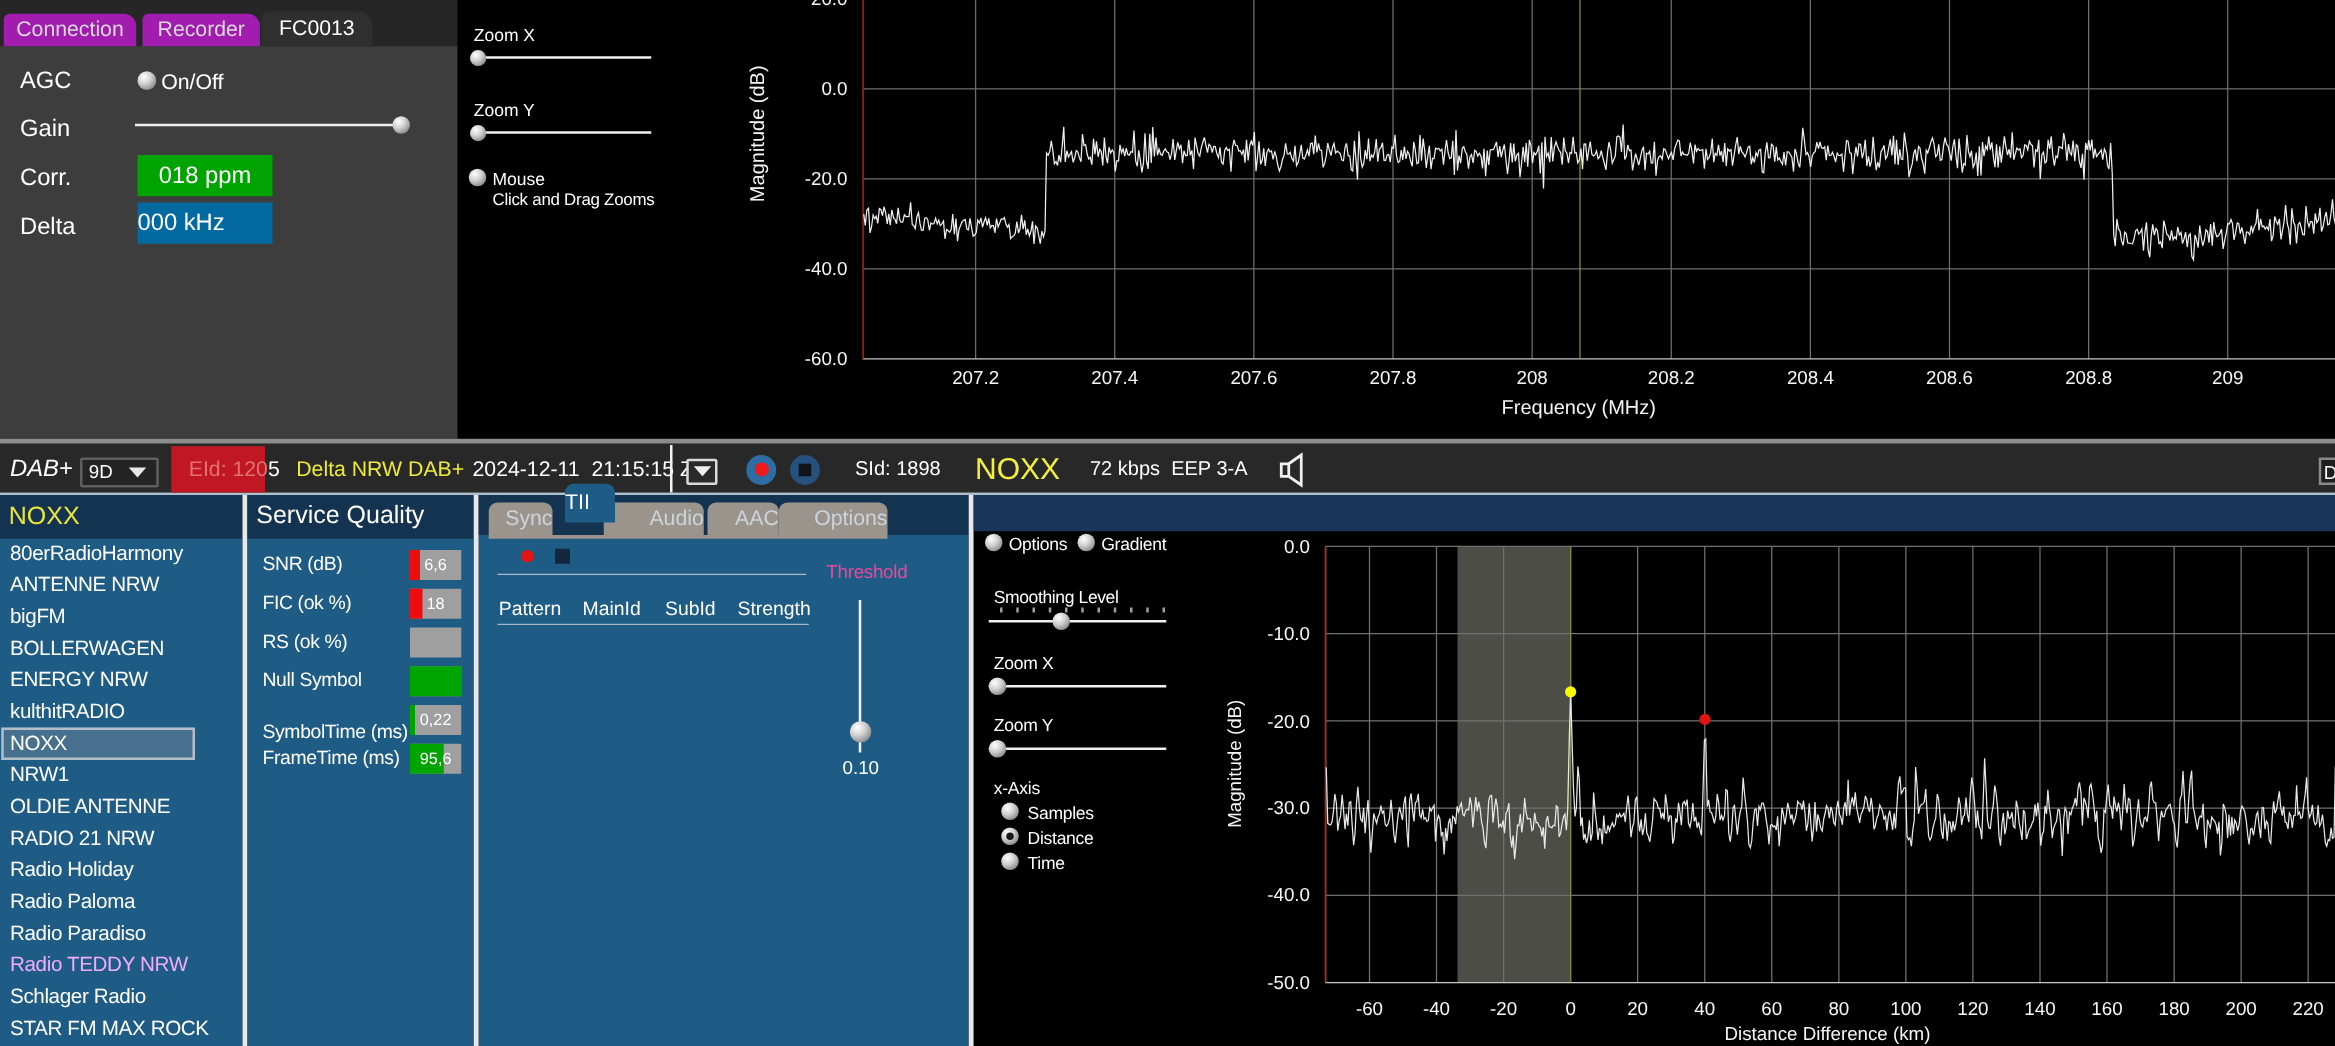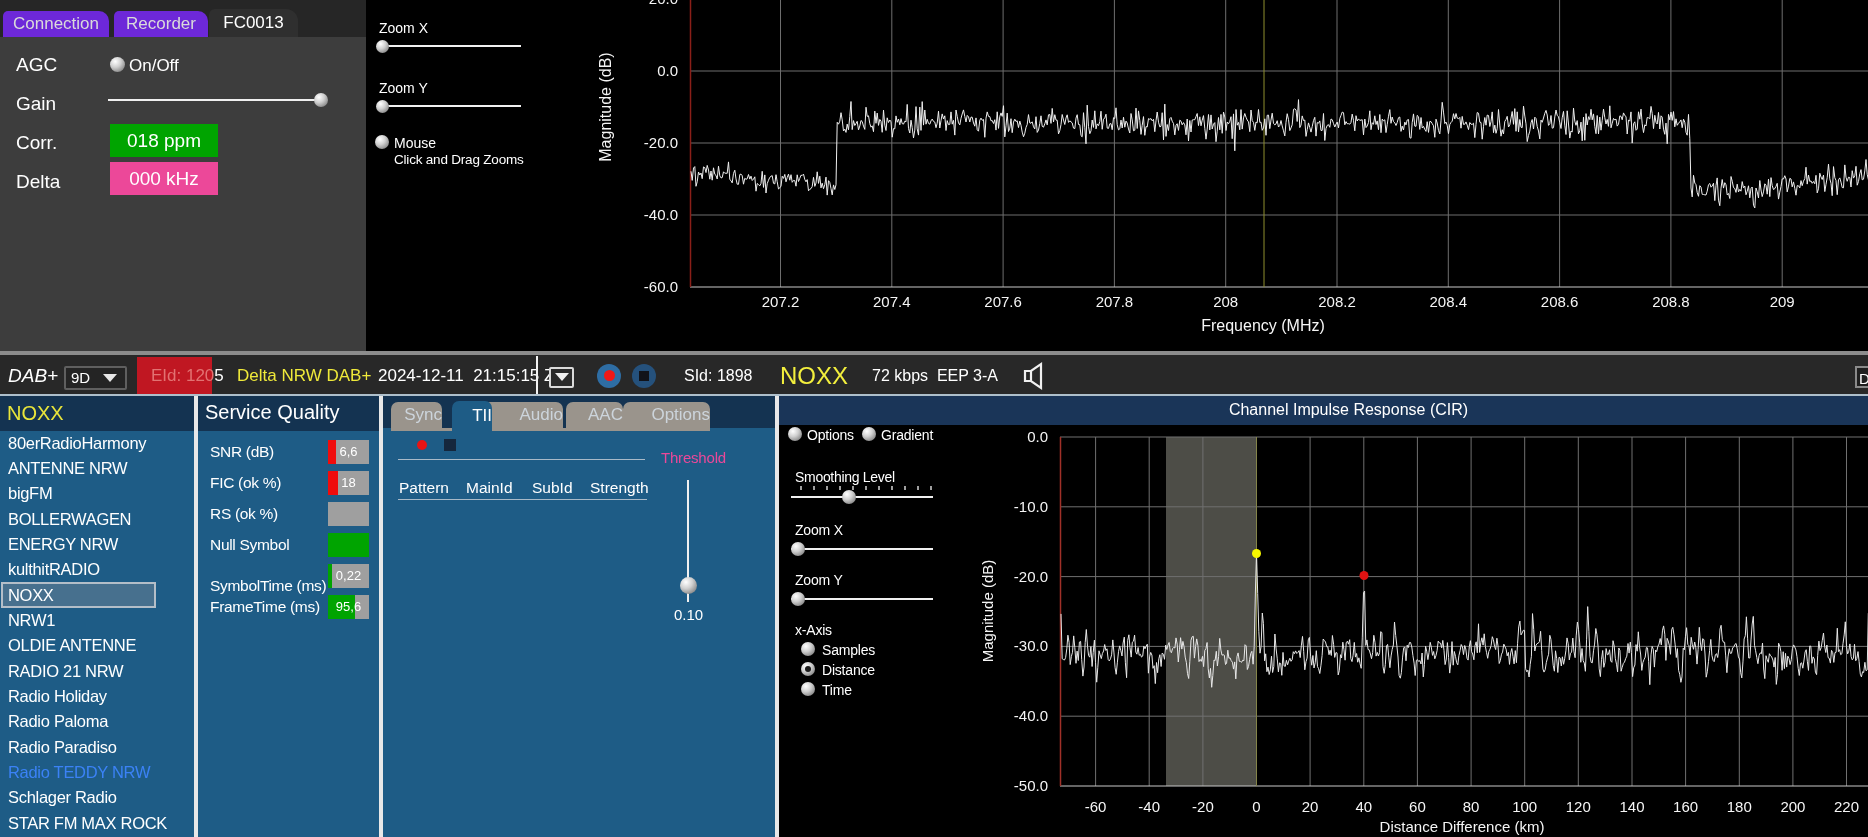--- a/index.html
+++ b/index.html
@@ -1,40 +1,40 @@
 <!DOCTYPE html>
 <html><head><meta charset="utf-8"><style>
 * { margin:0; padding:0; box-sizing:border-box; }
 html,body { width:1868px; height:837px; background:#000; overflow:hidden;
   font-family:"Liberation Sans",sans-serif; }
 #app { position:relative; width:1868px; height:837px; }
 .abs { position:absolute; }
 .ball { border-radius:50%; background:radial-gradient(circle at 35% 30%, #ffffff, #d0d0d0 40%, #909090 75%, #6f6f6f); }
 .track { height:2px; background:#f0f0f0; }
-.tabtl { height:26px; background:#6d28d9; color:#dadada; font-size:17px; text-align:center; line-height:26px; border-radius:5px 10px 0 0; }
+.tabtl { height:26px; background:#a21caf; color:#dadada; font-size:17px; text-align:center; line-height:26px; border-radius:5px 10px 0 0; }
 .tabb { position:absolute; top:402px; height:26px; background:#9a948c; color:#ccd4db; font-size:17px; text-align:right; line-height:26px; border-radius:7px 7px 0 0; }
 </style></head>
 <body>
 <div id="app">
 
 <div class="abs" style="left:0;top:0;width:366px;height:351px;background:#262626"></div>
 <div class="abs" style="left:0;top:37px;width:366px;height:314px;background:#3d3d3d"></div>
 <div class="abs tabtl" style="left:3px;top:11px;width:106px">Connection</div>
 <div class="abs tabtl" style="left:114px;top:11px;width:94px">Recorder</div>
 <div class="abs tabtl" style="left:209px;top:9px;width:89px;height:28px;line-height:28px;background:#2f2f2f;color:#fff;border-radius:6px 12px 0 0">FC0013</div>
 <div class="abs" style="left:16px;top:54px;font-size:19px;color:#fff">AGC</div>
 <div class="abs" style="left:16px;top:93px;font-size:19px;color:#fff">Gain</div>
 <div class="abs" style="left:16px;top:132px;font-size:19px;color:#fff">Corr.</div>
 <div class="abs" style="left:16px;top:171px;font-size:19px;color:#fff">Delta</div>
 <div class="abs ball" style="left:110px;top:57px;width:15px;height:15px"></div>
 <div class="abs" style="left:129px;top:56px;font-size:17px;color:#fff">On/Off</div>
 <div class="abs track" style="left:108px;top:99px;width:213px"></div>
 <div class="abs ball" style="left:314px;top:93px;width:14px;height:14px"></div>
 <div class="abs" style="left:110px;top:124px;width:108px;height:33px;background:#00a400;color:#fff;font-size:19px;text-align:center;line-height:33px">018 ppm</div>
-<div class="abs" style="left:110px;top:162px;width:108px;height:33px;background:#ec4899;color:#fff;font-size:19px;text-align:center;line-height:33px">000 kHz</div>
+<div class="abs" style="left:110px;top:162px;width:108px;height:33px;background:#0369a1;color:#fff;font-size:19px;text-align:left;line-height:33px">000 kHz</div>
 
 <svg class="abs" style="left:366px;top:0" width="1502" height="351" viewBox="366 0 1502 351">
 <rect x="366" y="0" width="1502" height="351" fill="#000"></rect>
 <line x1="780.5" y1="0" x2="780.5" y2="287" stroke="#6e6e6e" stroke-width="1"></line>
 <line x1="891.8" y1="0" x2="891.8" y2="287" stroke="#6e6e6e" stroke-width="1"></line>
 <line x1="1003.1" y1="0" x2="1003.1" y2="287" stroke="#6e6e6e" stroke-width="1"></line>
 <line x1="1114.4" y1="0" x2="1114.4" y2="287" stroke="#6e6e6e" stroke-width="1"></line>
 <line x1="1225.7" y1="0" x2="1225.7" y2="287" stroke="#6e6e6e" stroke-width="1"></line>
 <line x1="1337.0" y1="0" x2="1337.0" y2="287" stroke="#6e6e6e" stroke-width="1"></line>
 <line x1="1448.3" y1="0" x2="1448.3" y2="287" stroke="#6e6e6e" stroke-width="1"></line>
@@ -113,21 +113,21 @@
 <div class="abs" style="left:8px;top:510px;font-size:16.5px;letter-spacing:-0.3px;color:#fff">BOLLERWAGEN</div>
 <div class="abs" style="left:8px;top:535px;font-size:16.5px;letter-spacing:-0.3px;color:#fff">ENERGY NRW</div>
 <div class="abs" style="left:8px;top:560px;font-size:16.5px;letter-spacing:-0.3px;color:#fff">kulthitRADIO</div>
 <div class="abs" style="left:8px;top:586px;font-size:16.5px;letter-spacing:-0.3px;color:#fff">NOXX</div>
 <div class="abs" style="left:8px;top:611px;font-size:16.5px;letter-spacing:-0.3px;color:#fff">NRW1</div>
 <div class="abs" style="left:8px;top:636px;font-size:16.5px;letter-spacing:-0.3px;color:#fff">OLDIE ANTENNE</div>
 <div class="abs" style="left:8px;top:662px;font-size:16.5px;letter-spacing:-0.3px;color:#fff">RADIO 21 NRW</div>
 <div class="abs" style="left:8px;top:687px;font-size:16.5px;letter-spacing:-0.3px;color:#fff">Radio Holiday</div>
 <div class="abs" style="left:8px;top:712px;font-size:16.5px;letter-spacing:-0.3px;color:#fff">Radio Paloma</div>
 <div class="abs" style="left:8px;top:738px;font-size:16.5px;letter-spacing:-0.3px;color:#fff">Radio Paradiso</div>
-<div class="abs" style="left:8px;top:763px;font-size:16.5px;letter-spacing:-0.3px;color:#3b82f6">Radio TEDDY NRW</div>
+<div class="abs" style="left:8px;top:763px;font-size:16.5px;letter-spacing:-0.3px;color:#f0abfc">Radio TEDDY NRW</div>
 <div class="abs" style="left:8px;top:788px;font-size:16.5px;letter-spacing:-0.3px;color:#fff">Schlager Radio</div>
 <div class="abs" style="left:8px;top:814px;font-size:16.5px;letter-spacing:-0.3px;color:#fff">STAR FM MAX ROCK</div>
 <div class="abs" style="left:194px;top:396px;width:4px;height:441px;background:#e8e8e8"></div>
 
 <div class="abs" style="left:198px;top:396px;width:181px;height:441px;background:#1e5c86"></div>
 <div class="abs" style="left:198px;top:396px;width:181px;height:35px;background:#143351"></div>
 <div class="abs" style="left:205px;top:401px;font-size:20px;color:#fff">Service Quality</div>
 <div class="abs" style="left:210px;top:443px;font-size:15.5px;letter-spacing:-0.3px;color:#fff">SNR (dB)</div>
 <div class="abs" style="left:328px;top:440px;width:41px;height:24px;background:#9f9f9f">
       <div style="position:absolute;left:0;top:0;width:8px;height:24px;background:#f00c0c"></div>
@@ -156,38 +156,37 @@
     </div>
 <div class="abs" style="left:379px;top:396px;width:4px;height:441px;background:#e8e8e8"></div>
 
 <div class="abs" style="left:383px;top:396px;width:392px;height:441px;background:#1e5c86"></div>
 <div class="abs" style="left:383px;top:396px;width:392px;height:32px;background:#143351"></div>
 <div class="tabb" style="left:391px;width:51px">Sync</div>
 <div class="tabb" style="left:483px;width:80px">Audio</div>
 <div class="tabb" style="left:566px;width:57px">AAC</div>
 <div class="tabb" style="left:623px;width:87px">Options</div>
 <div class="abs" style="left:391px;top:428px;width:319px;height:3px;background:#9a948c"></div>
-<div class="abs" style="left:452px;top:401px;width:40px;height:31px;background:#1e5c86;color:#fff;font-size:17px;text-align:right;line-height:29px;border-radius:7px 7px 0 0">TII</div>
+<div class="abs" style="left:452px;top:387px;width:40px;height:31px;background:#1e5c86;color:#fff;font-size:17px;text-align:left;line-height:29px;border-radius:7px 7px 0 0">TII</div>
 <div class="abs" style="left:417px;top:440px;width:10px;height:10px;border-radius:50%;background:#e81414"></div>
 <div class="abs" style="left:444px;top:439px;width:12px;height:12px;background:#15273d"></div>
 <div class="abs" style="left:398px;top:459px;width:247px;height:1px;background:#a9bac8"></div>
 <div class="abs" style="left:399px;top:479px;font-size:15.5px;color:#fff">Pattern</div>
 <div class="abs" style="left:466px;top:479px;font-size:15.5px;color:#fff">MainId</div>
 <div class="abs" style="left:532px;top:479px;font-size:15.5px;color:#fff">SubId</div>
 <div class="abs" style="left:590px;top:479px;font-size:15.5px;color:#fff">Strength</div>
 <div class="abs" style="left:398px;top:499px;width:249px;height:1px;background:#a9bac8"></div>
 <div class="abs" style="left:661px;top:449px;font-size:15px;letter-spacing:-0.2px;color:#ec4899">Threshold</div>
 <div class="abs" style="left:687px;top:480px;width:2px;height:122px;background:#f0f0f0"></div>
 <div class="abs ball" style="left:680px;top:577px;width:17px;height:17px"></div>
 <div class="abs" style="left:674px;top:606px;font-size:15px;color:#fff">0.10</div>
 <div class="abs" style="left:775px;top:396px;width:4px;height:441px;background:#e8e8e8"></div>
 
 <div class="abs" style="left:779px;top:396px;width:1089px;height:441px;background:#000"></div>
 <div class="abs" style="left:779px;top:396px;width:1089px;height:29px;background:#1a3558"></div>
-<div class="abs" style="left:779px;top:401px;width:1089px;padding-left:50px;text-align:center;font-size:16px;color:#fff">Channel Impulse Response (CIR)</div>
 <div class="abs ball" style="left:788px;top:427px;width:14px;height:14px"></div>
 <div class="abs" style="left:807px;top:427px;font-size:14px;letter-spacing:-0.2px;color:#fff">Options</div>
 <div class="abs ball" style="left:862px;top:427px;width:14px;height:14px"></div>
 <div class="abs" style="left:881px;top:427px;font-size:14px;letter-spacing:-0.2px;color:#fff">Gradient</div>
 <div class="abs" style="left:795px;top:469px;font-size:14px;letter-spacing:-0.3px;color:#fff">Smoothing Level</div>
 <div class="abs" style="left:800px;top:486px;width:2px;height:4px;background:#9f9f9f"></div>
     <div class="abs" style="left:813px;top:486px;width:2px;height:4px;background:#9f9f9f"></div>
     <div class="abs" style="left:826px;top:486px;width:2px;height:4px;background:#9f9f9f"></div>
     <div class="abs" style="left:839px;top:486px;width:2px;height:4px;background:#9f9f9f"></div>
     <div class="abs" style="left:852px;top:486px;width:2px;height:4px;background:#9f9f9f"></div>

